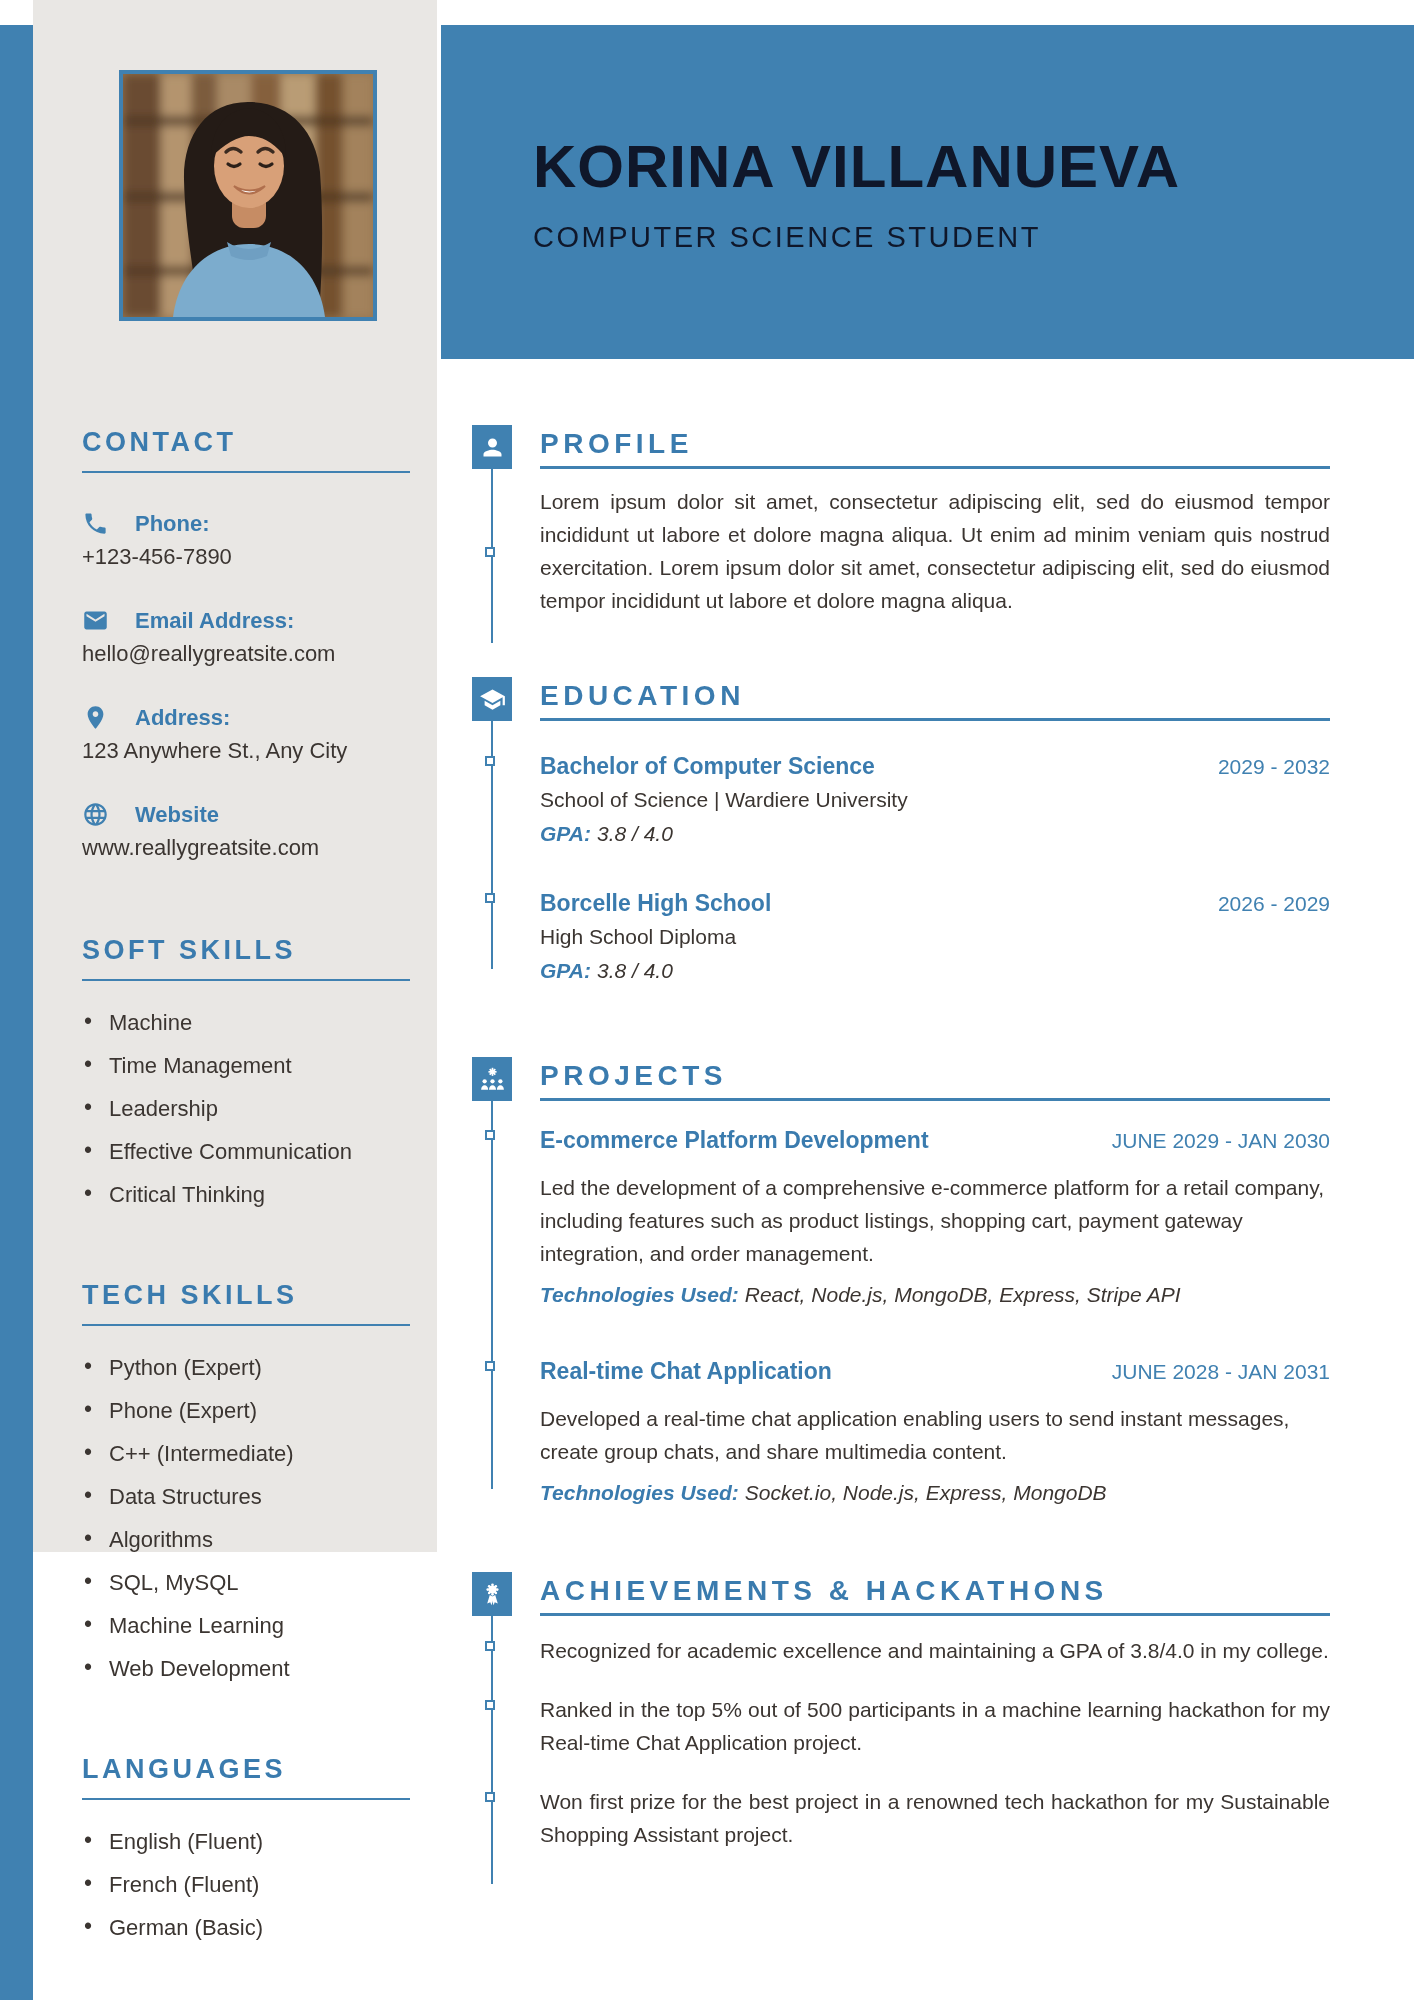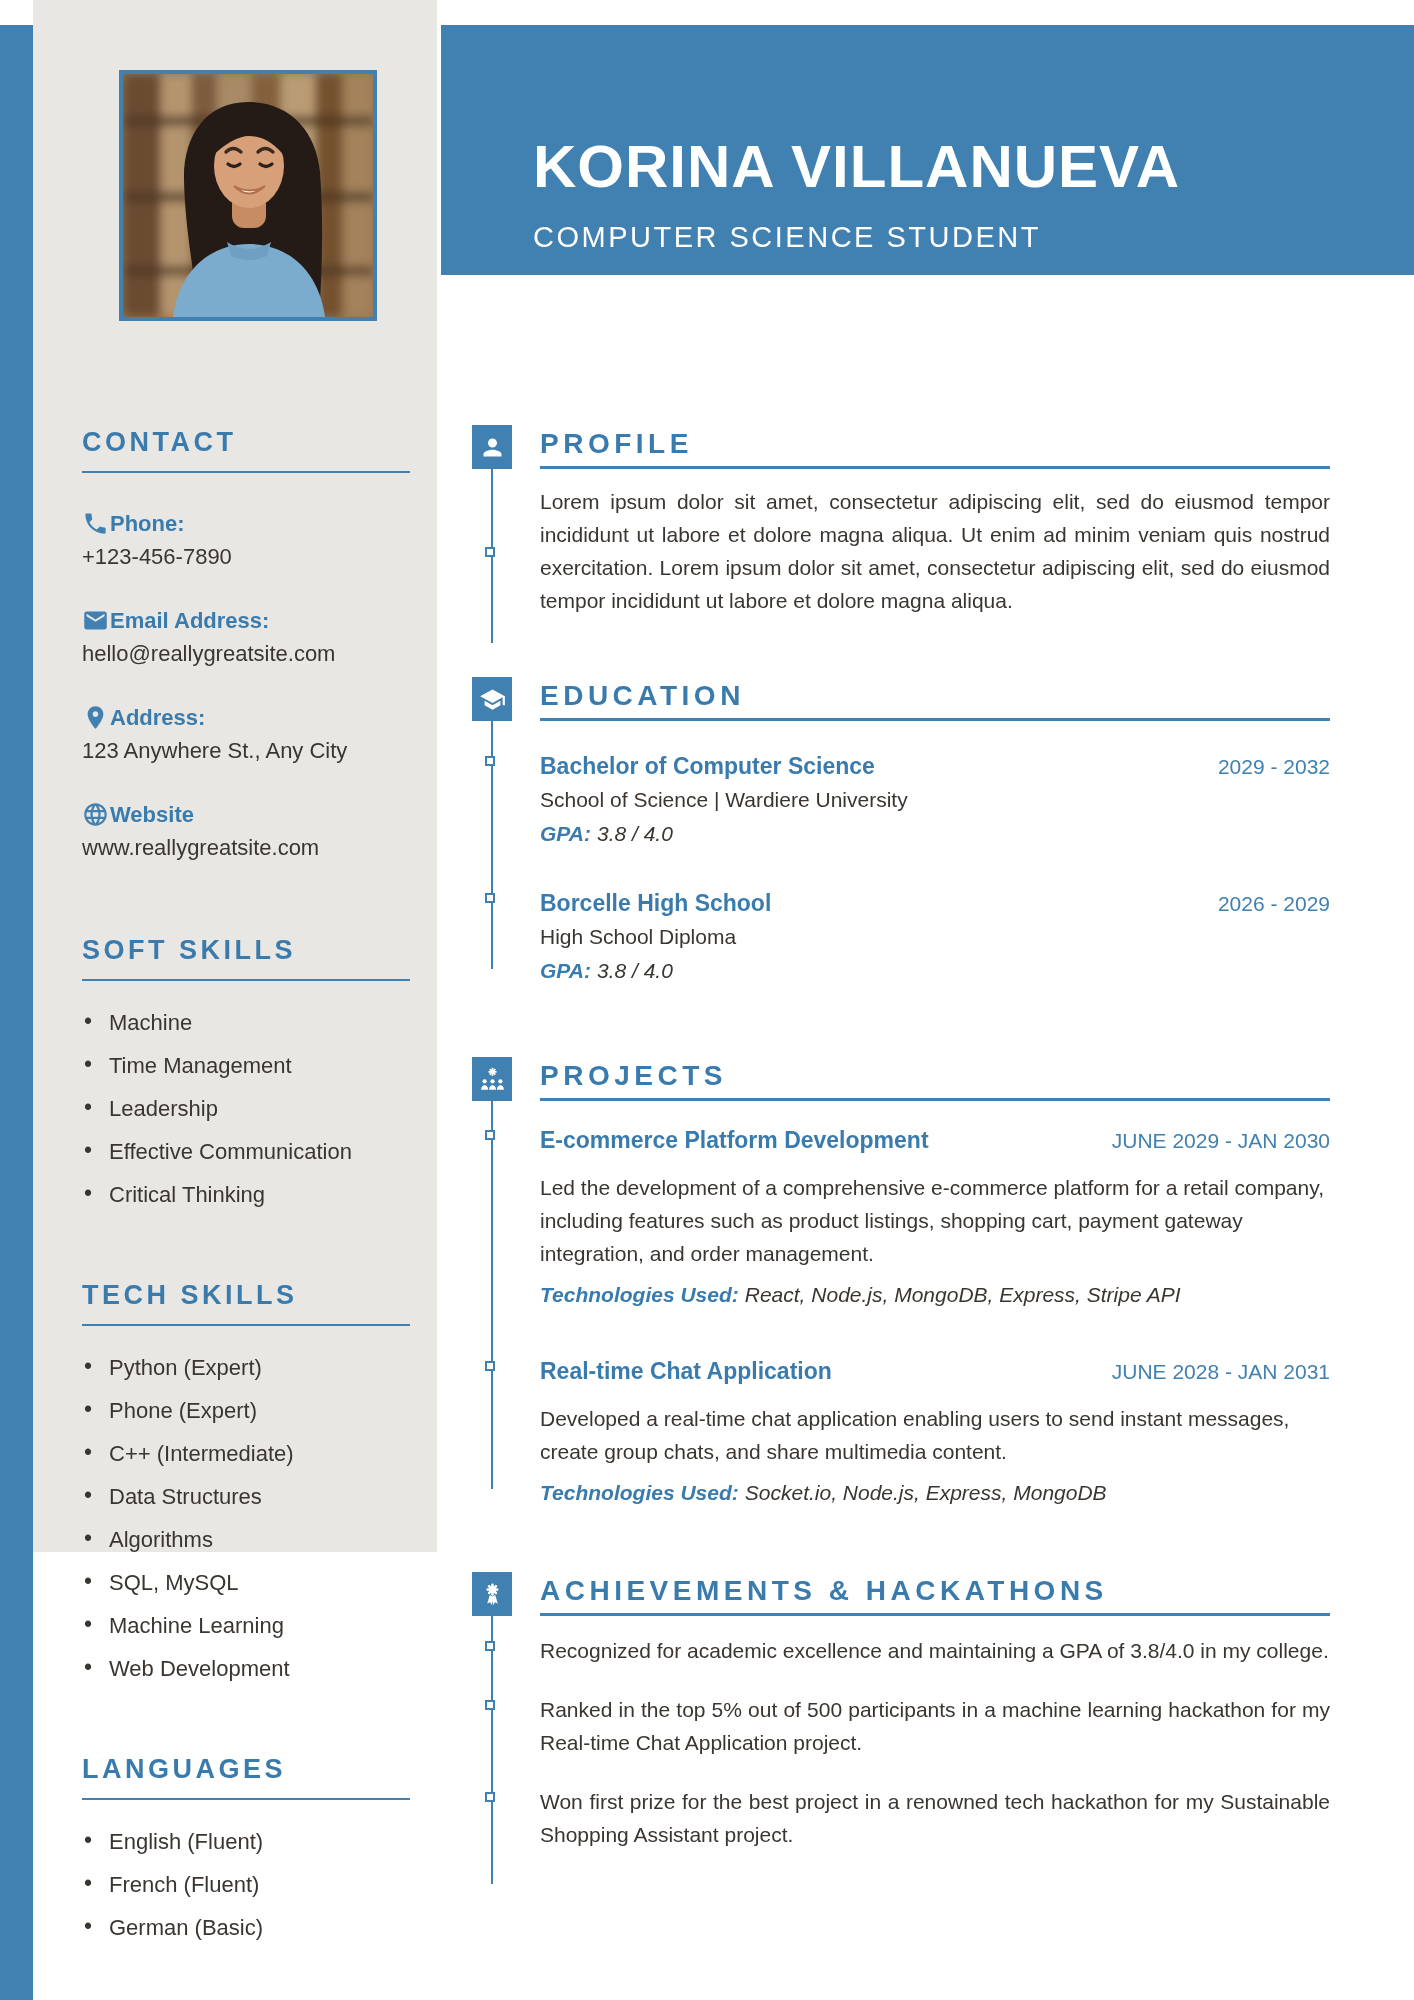--- a/index.html
+++ b/index.html
@@ -19,32 +19,32 @@
   .accent-bar{position:absolute;left:0;top:25px;width:33px;height:1975px;background:var(--accent);}
   .sidebar{position:absolute;left:33px;top:0;width:404px;height:1552px;background:var(--side-bg);padding:0 27px 0 49px;}
   .photo{margin:70px 0 0 37px;width:258px;height:251px;border:4px solid var(--accent);overflow:hidden;}
   .photo svg{display:block;width:100%;height:100%;}
   .side-h{
     margin-top:106px;font-size:27px;font-weight:700;letter-spacing:3.5px;
     color:var(--accent-text);padding-bottom:13px;border-bottom:2px solid var(--accent);
   }
   .side-h.tight{margin-top:74px;}
   .c-item{margin-top:37px;}
-  .c-row{display:flex;align-items:center;gap:1px;}
+  .c-row{display:flex;align-items:center;gap:26px;}
   .c-icon{width:27px;height:27px;display:inline-flex;align-items:center;justify-content:center;}
   .c-icon svg{width:27px;height:27px;fill:var(--accent);}
   .c-label{font-size:22px;font-weight:700;color:var(--accent-text);}
   .c-value{margin-top:7px;font-size:22px;color:var(--ink);}
   .side-list{list-style:none;margin-top:30px;}
   .side-list li{position:relative;padding-left:27px;font-size:22px;line-height:23px;color:var(--ink);}
   .side-list li + li{margin-top:20px;}
   .side-list li::before{content:"•";position:absolute;left:2px;top:-1px;font-size:23px;color:var(--ink);}
   
-  .hero{position:absolute;left:441px;top:25px;width:973px;height:250px;background:var(--accent);
-        padding:112px 0 4px 92px;color:#ffffff;}
+  .hero{position:absolute;left:441px;top:25px;width:973px;height:334px;background:var(--accent);
+        padding:112px 0 4px 92px;color:#0f172a;}
   .hero h1{font-size:60px;font-weight:700;letter-spacing:1px;line-height:1;}
   .hero .role{margin-top:24px;font-size:29px;font-weight:400;letter-spacing:2.5px;}
   
   .main{position:absolute;left:441px;top:359px;width:889px;}
   .sec{position:relative;padding-left:99px;width:889px;}
   .sec-h{
     font-size:28px;font-weight:700;letter-spacing:4.5px;color:var(--accent-text);
     height:44px;line-height:38px;border-bottom:3px solid var(--accent);
   }
   .icon-box{position:absolute;left:31px;top:0;width:40px;height:44px;background:var(--accent);

